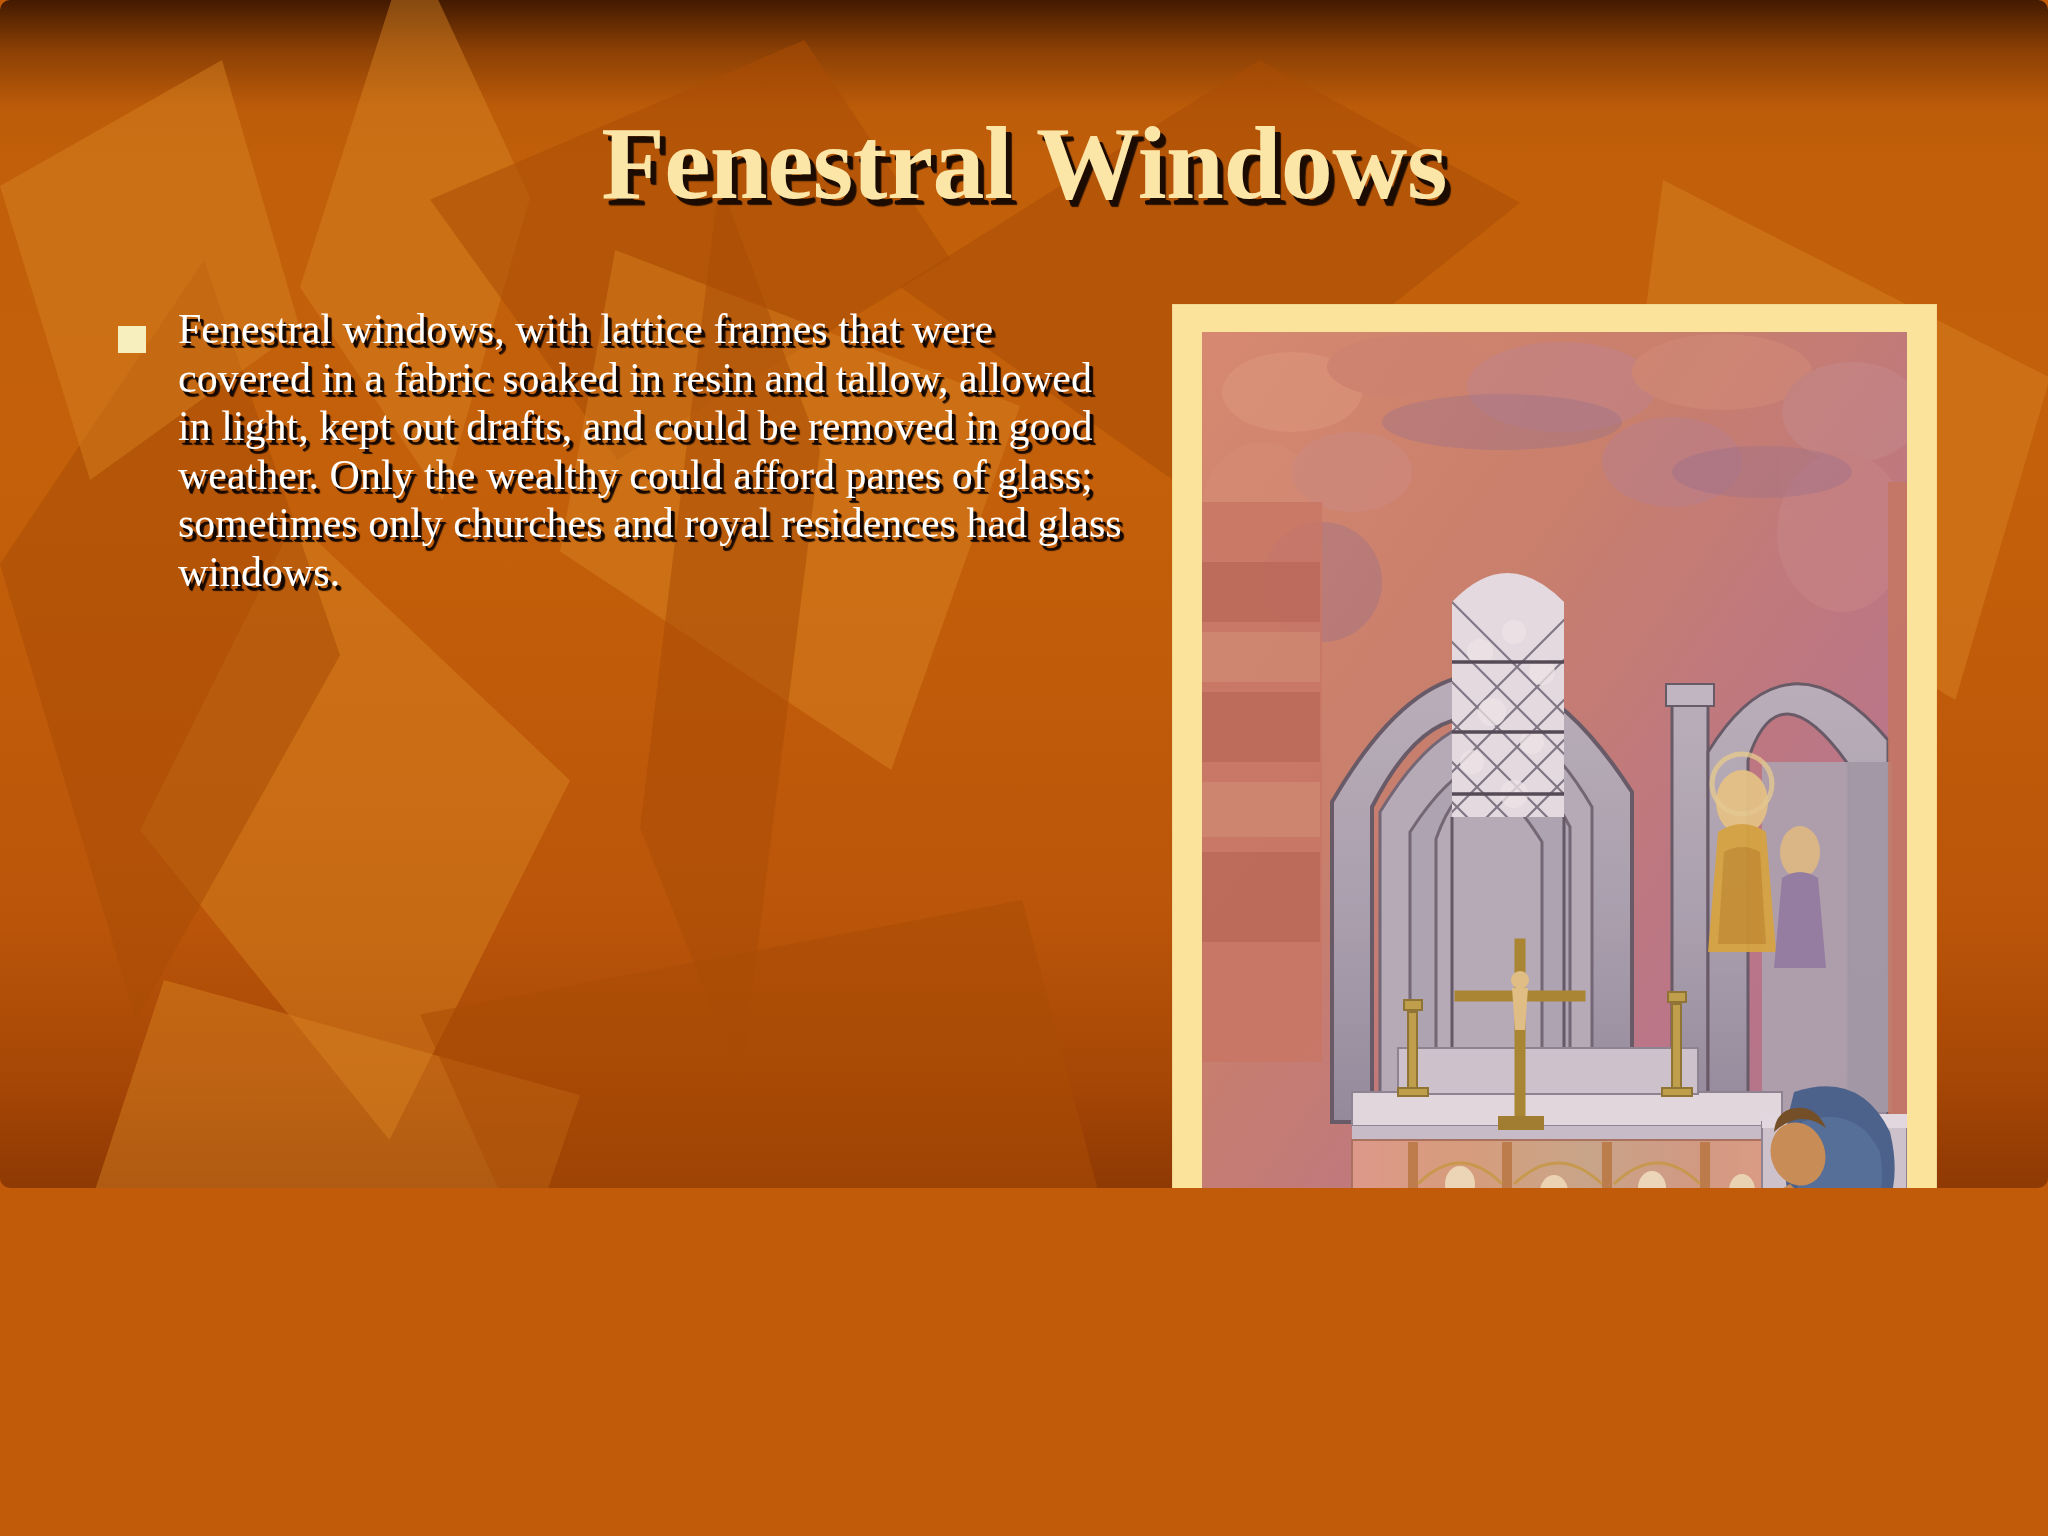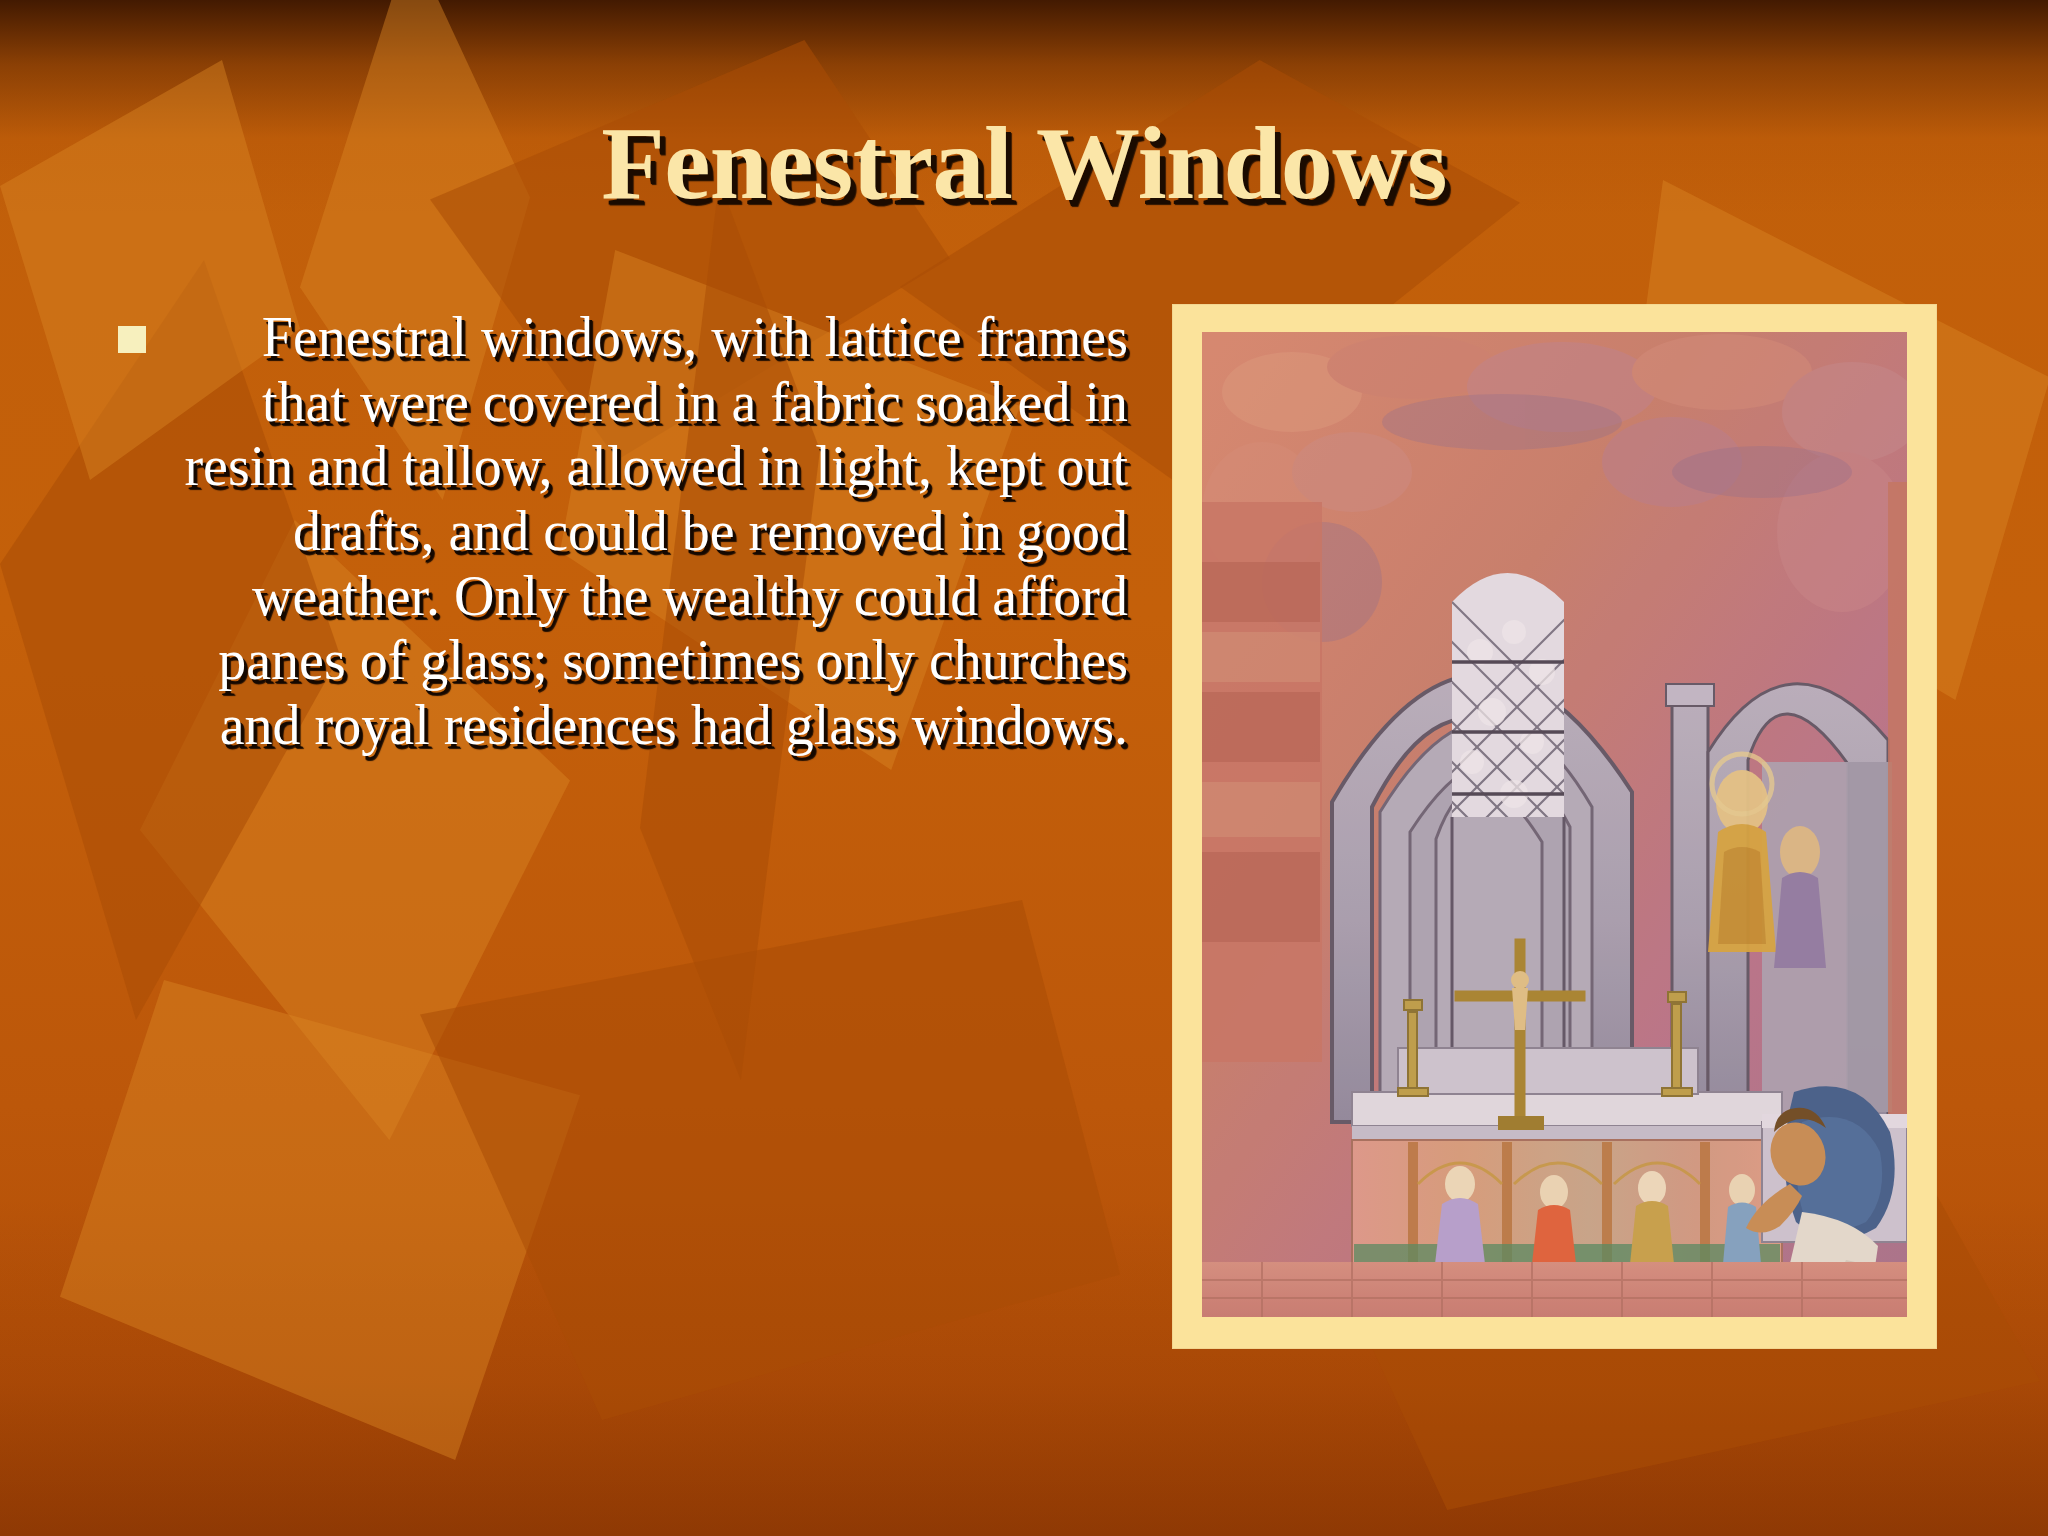--- a/index.html
+++ b/index.html
@@ -2,31 +2,32 @@
 <html><head>
 <meta charset="utf-8">
 <style>
   html,body{margin:0;padding:0;}
   body{
     width:2048px;height:1536px;overflow:hidden;
     font-family:"Liberation Serif", serif;
     background:#C15A09;
   }
   #slide{
-    position:relative;width:2048px;height:1536px;overflow:hidden;
+    position:relative;width:2048px;height:1188px;overflow:hidden;
     background:
       linear-gradient(to bottom,
         rgba(60,22,0,0.95) 0%,
         rgba(95,38,0,0.55) 4.2%,
         rgba(150,62,2,0.12) 9%,
         rgba(0,0,0,0) 14%,
         rgba(0,0,0,0) 78%,
         rgba(120,40,0,0.18) 90%,
         rgba(96,30,0,0.40) 100%),
       linear-gradient(to bottom, #C05F0A 0%, #C4600A 40%, #BC570A 72%, #AE4B06 100%);
+    border-radius: 10px;
   }
   
   .bg-art{position:absolute;inset:0;overflow:hidden;pointer-events:none;}
   .leaf{position:absolute;background:#CF7718;opacity:.55;}
   .leaf.d{background:#A94D06;opacity:.55;}
   .leaf.l{background:#D98523;opacity:.45;}
 
   
   .b1{left:300px;top:-60px;width:230px;height:560px;
       clip-path:polygon(48% 0%, 100% 46%, 62% 100%, 0% 62%);}
@@ -66,23 +67,22 @@
   #body{
     position:absolute;left:118px;top:305px;width:1010px;
   }
   .bullet-row{display:flex;align-items:flex-start;}
   .bullet-mark{
     flex:0 0 auto;width:28px;height:27px;background:#F7F0BE;
     margin-top:21px;margin-right:32px;
   }
   .bullet-text{
     flex:1 1 auto;
-    font-size:56px;line-height:1.155;color:#FFFFFF;
+    font-size:42px;line-height:1.155;color:#FFFFFF;
     text-shadow:3px 4px 0 #150800, 4px 5px 1px rgba(15,6,0,.9);
-    text-align:right;
   }
 
   
   #picture-frame{
     position:absolute;left:1173px;top:305px;width:763px;height:1043px;
     background:#FBE39B;
     box-shadow:0 0 0 1px rgba(250,228,160,.9);
   }
   #picture{
     position:absolute;left:29px;top:27px;width:705px;height:985px;

